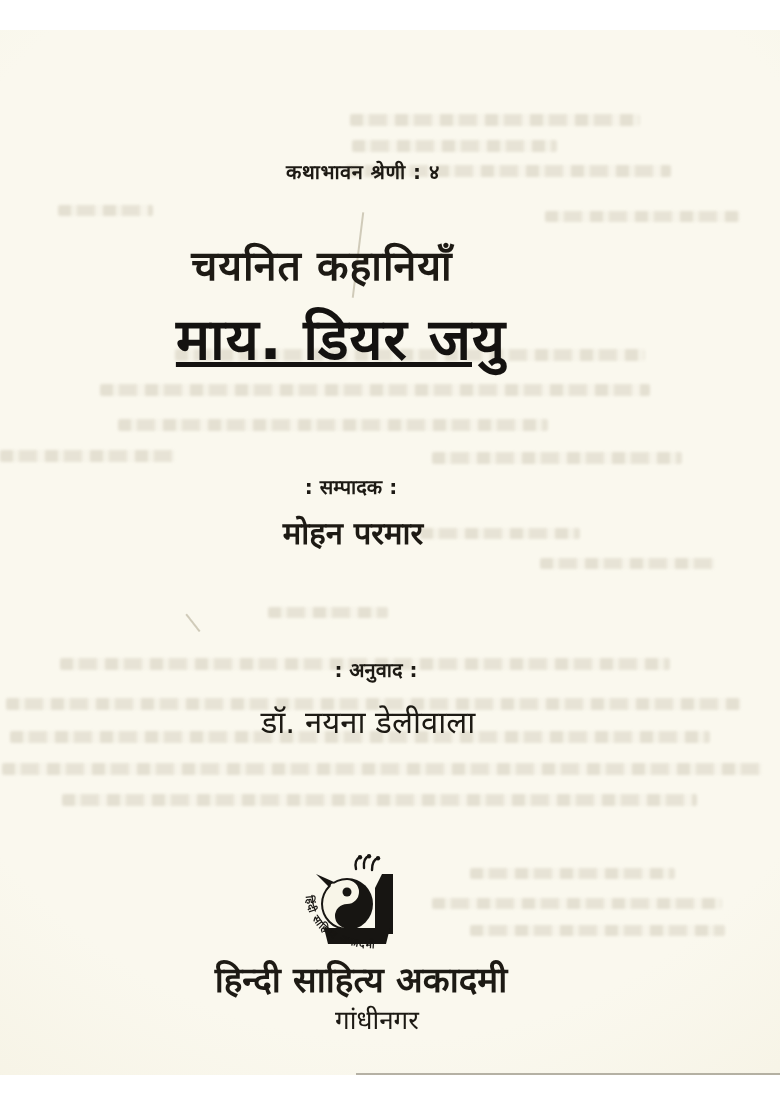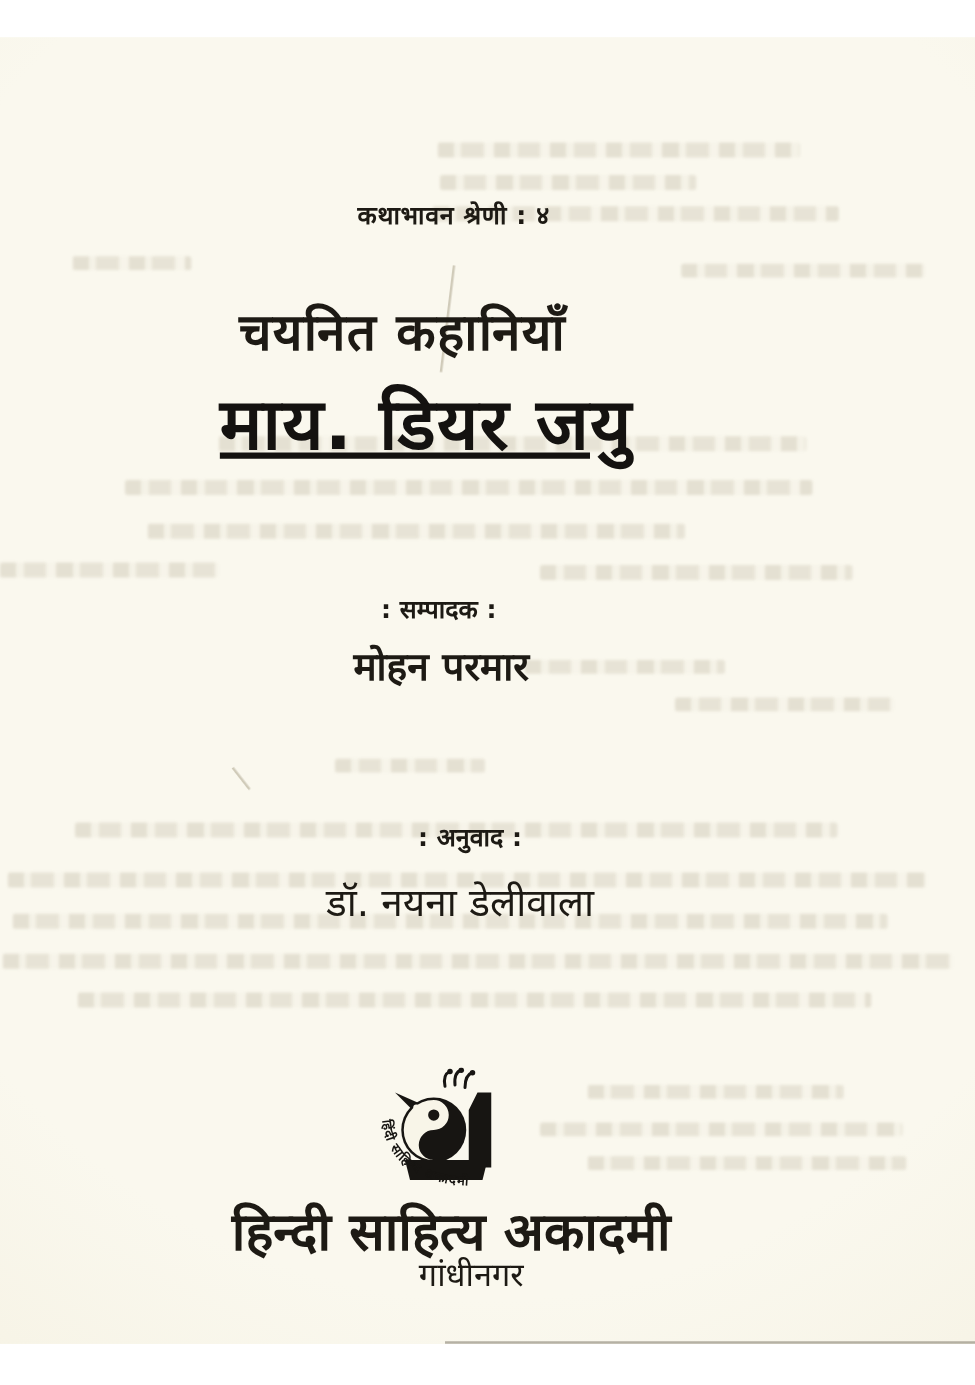--- a/index.html
+++ b/index.html
@@ -23,21 +23,21 @@
     text-align:center;
   }
   .series{top:128px;left:363px;font-size:20px;font-weight:700;letter-spacing:.5px;}
   .title1{top:206px;left:322px;font-size:41px;font-weight:600;letter-spacing:1px;}
   .title2{top:268px;left:341px;font-size:57px;font-weight:800;letter-spacing:1px;color:#141210;text-decoration:underline;}
   .role-label{font-size:20px;font-weight:700;}
   .editor-label{top:443px;left:351px;}
   .editor-name{top:481px;left:353px;font-size:31px;font-weight:700;}
   .translator-label{top:626px;left:376px;}
   .translator-name{top:650px;left:368px;font-size:31px;font-weight:400;margin-top:20px;}
-  .publisher{top:925px;left:361px;font-size:42px;font-weight:700;}
+  .publisher{top:925px;left:361px;font-size:35px;font-weight:700;}
   .city{top:971px;left:377px;font-size:26px;font-weight:400;}
 
   .logo{position:absolute;left:300px;top:824px;width:122px;height:102px;}
 
   .ghost-layer{position:absolute;inset:0;pointer-events:none;}
   .ghost{
     position:absolute;
     background:repeating-linear-gradient(90deg,
       rgba(152,140,110,0.40) 0 13px,
       rgba(152,140,110,0.10) 13px 19px,

